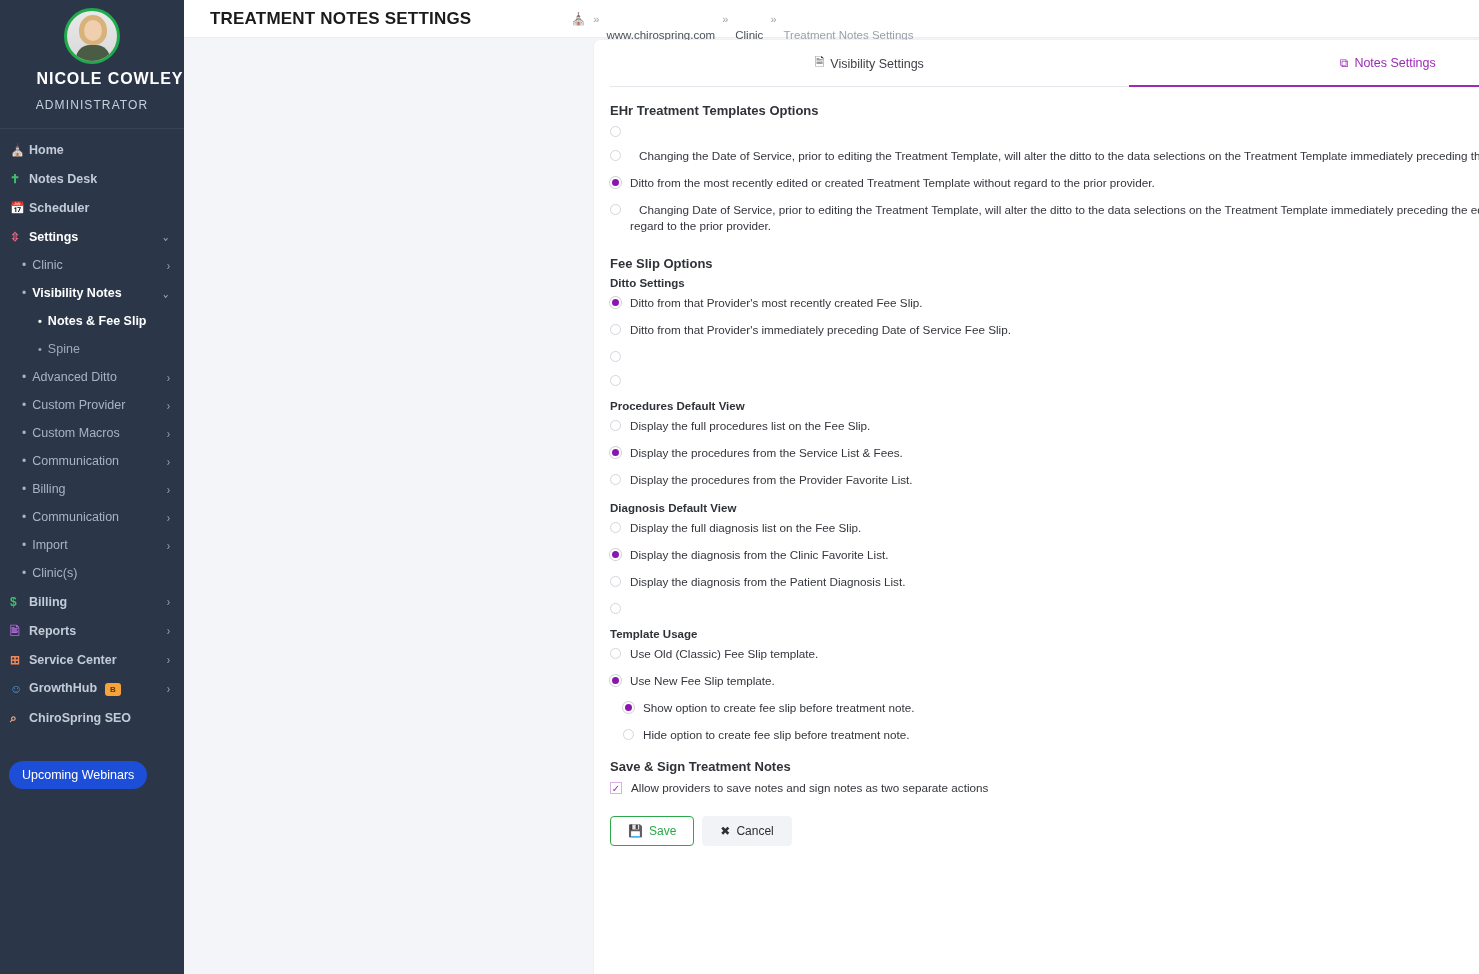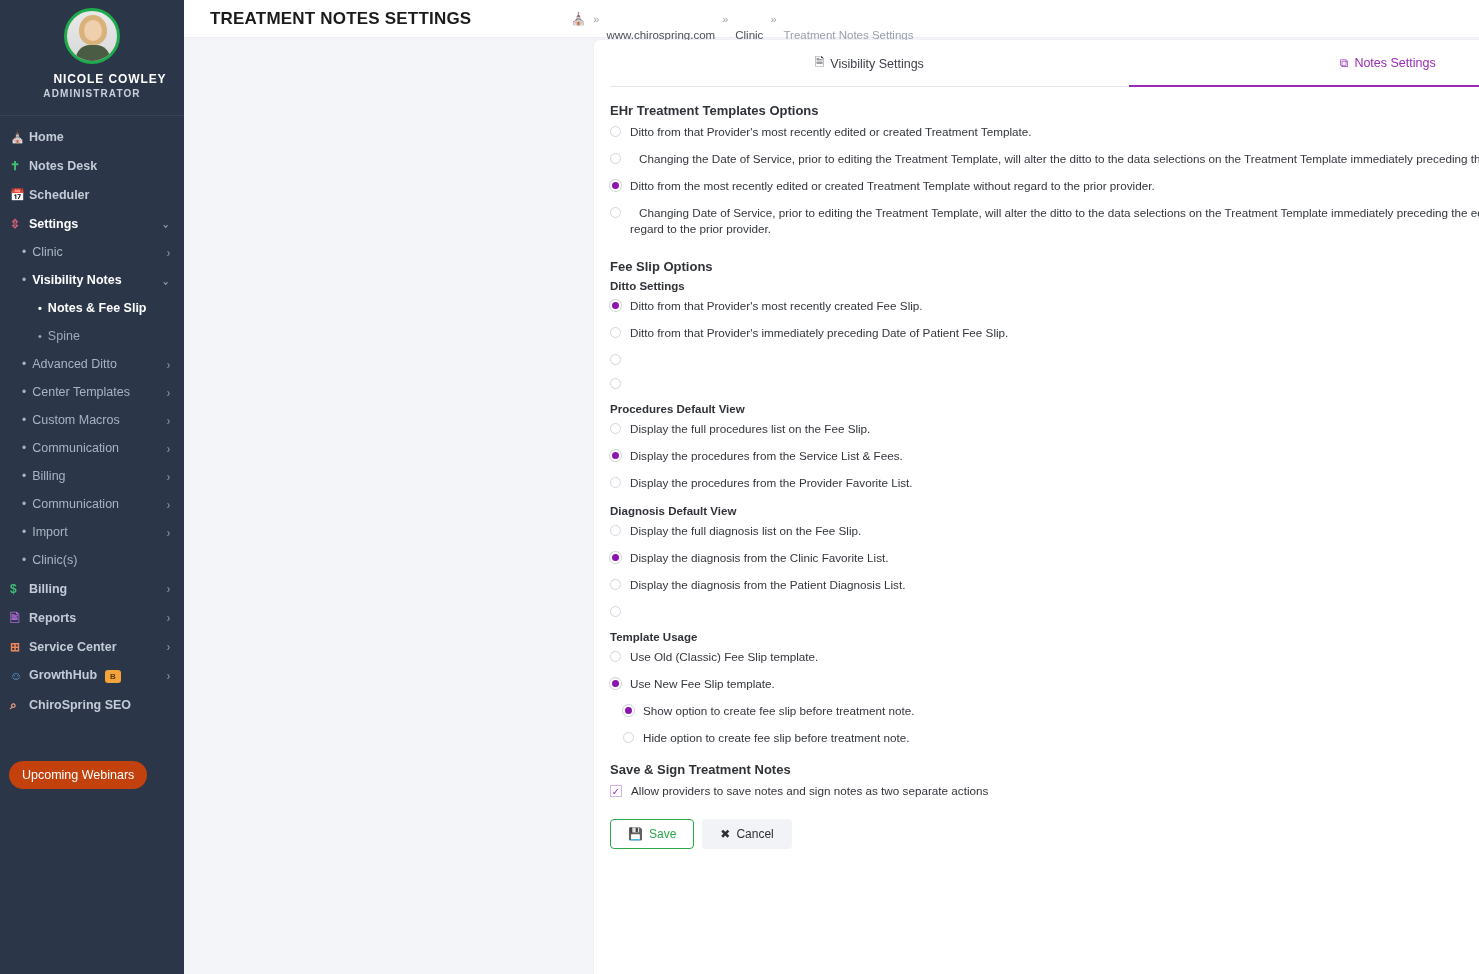--- a/index.html
+++ b/index.html
@@ -34,26 +34,26 @@
   }
   .avatar .face {
     position: absolute; left: 17px; top: 9px; width: 18px; height: 21px;
     border-radius: 50%; background: #f0cfae;
   }
   .avatar .body {
     position: absolute; left: 9px; bottom: -4px; width: 34px; height: 20px;
     border-radius: 14px 14px 0 0; background: #4b5c45;
   }
   .profile-name {
-    color: #ffffff; font-size: 12px; font-weight: bold;
+    color: #ffffff; font-size: 16px; font-weight: bold;
     letter-spacing: 0.9px; line-height: 14px; margin-left: 36px;
   }
   .profile-role {
-    color: #c8cfdb; font-size: 10px; font-weight: bold;
-    letter-spacing: 1.1px; margin-top: 2px;
+    color: #c8cfdb; font-size: 12px; font-weight: normal;
+    letter-spacing: 1.1px; margin-top: 12px;
   }
   .nav-sep { height: 1px; background: #384356; margin: 2px 0 6px; }
 
   .nav-item {
     display: flex; align-items: center;
     height: 29px; padding: 0 14px 0 10px;
     color: #c4cbd8; font-size: 12.5px; font-weight: bold;
     cursor: pointer; position: relative;
   }
   .nav-item .ico {
@@ -87,21 +87,21 @@
 
   .badge-b {
     display: inline-block; background: #f7a33c; color: #5a3a06;
     font-size: 8px; font-weight: bold;
     padding: 2px 5px; border-radius: 3px; margin-left: 8px;
     line-height: 9px;
   }
 
   .webinar-btn {
     position: absolute; left: 9px; top: 761px;
-    background: #c2410c; color: #ffffff;
+    background: #1d4ed8; color: #ffffff;
     font-size: 12.5px; padding: 7px 13px;
     border-radius: 14px; cursor: pointer; white-space: nowrap;
   }
 
   
   .main { flex: 1; height: 974px; position: relative; background: #f4f5f9; }
 
   .topbar {
     height: 38px; background: #ffffff;
     display: flex; align-items: center;
@@ -267,21 +267,21 @@
       <span>Spine</span>
     </div>
 
     <div class="sub-item">
       <span class="dot">•</span>
       <span class="lbl">Advanced Ditto</span>
       <span class="chev">›</span>
     </div>
     <div class="sub-item">
       <span class="dot">•</span>
-      <span class="lbl">Center Templates</span>
+      <span class="lbl">Custom Provider</span>
       <span class="chev">›</span>
     </div>
     <div class="sub-item">
       <span class="dot">•</span>
       <span class="lbl">Custom Macros</span>
       <span class="chev">›</span>
     </div>
     <div class="sub-item">
       <span class="dot">•</span>
       <span class="lbl">Communication</span>
@@ -364,21 +364,20 @@
           <span>Notes Settings</span>
         </div>
       </div>
 
       <div class="content">
 
         <h3 class="sec-title">EHr Treatment Templates Options</h3>
 
         <div class="opt">
           <span class="radio"></span>
-          <span class="opt-label">Ditto from that Provider's most recently edited or created Treatment Template.</span>
         </div>
         <div class="opt">
           <span class="radio"></span>
           <span class="opt-label wrap-indent">Changing the Date of Service, prior to editing the Treatment Template, will alter the ditto to the data selections on the Treatment Template immediately preceding the edited Date of Service.</span>
         </div>
         <div class="opt">
           <span class="radio on"></span>
           <span class="opt-label">Ditto from the most recently edited or created Treatment Template without regard to the prior provider.</span>
         </div>
         <div class="opt">
@@ -388,21 +387,21 @@
 
         <h3 class="sec-title spaced">Fee Slip Options</h3>
         <h4 class="sub-title">Ditto Settings</h4>
 
         <div class="opt">
           <span class="radio on"></span>
           <span class="opt-label">Ditto from that Provider's most recently created Fee Slip.</span>
         </div>
         <div class="opt">
           <span class="radio"></span>
-          <span class="opt-label">Ditto from that Provider's immediately preceding Date of Patient Fee Slip.</span>
+          <span class="opt-label">Ditto from that Provider's immediately preceding Date of Service Fee Slip.</span>
         </div>
         <div class="opt">
           <span class="radio"></span>
         </div>
         <div class="opt">
           <span class="radio"></span>
         </div>
 
         <h4 class="sub-title tight">Procedures Default View</h4>
         <div class="opt">

